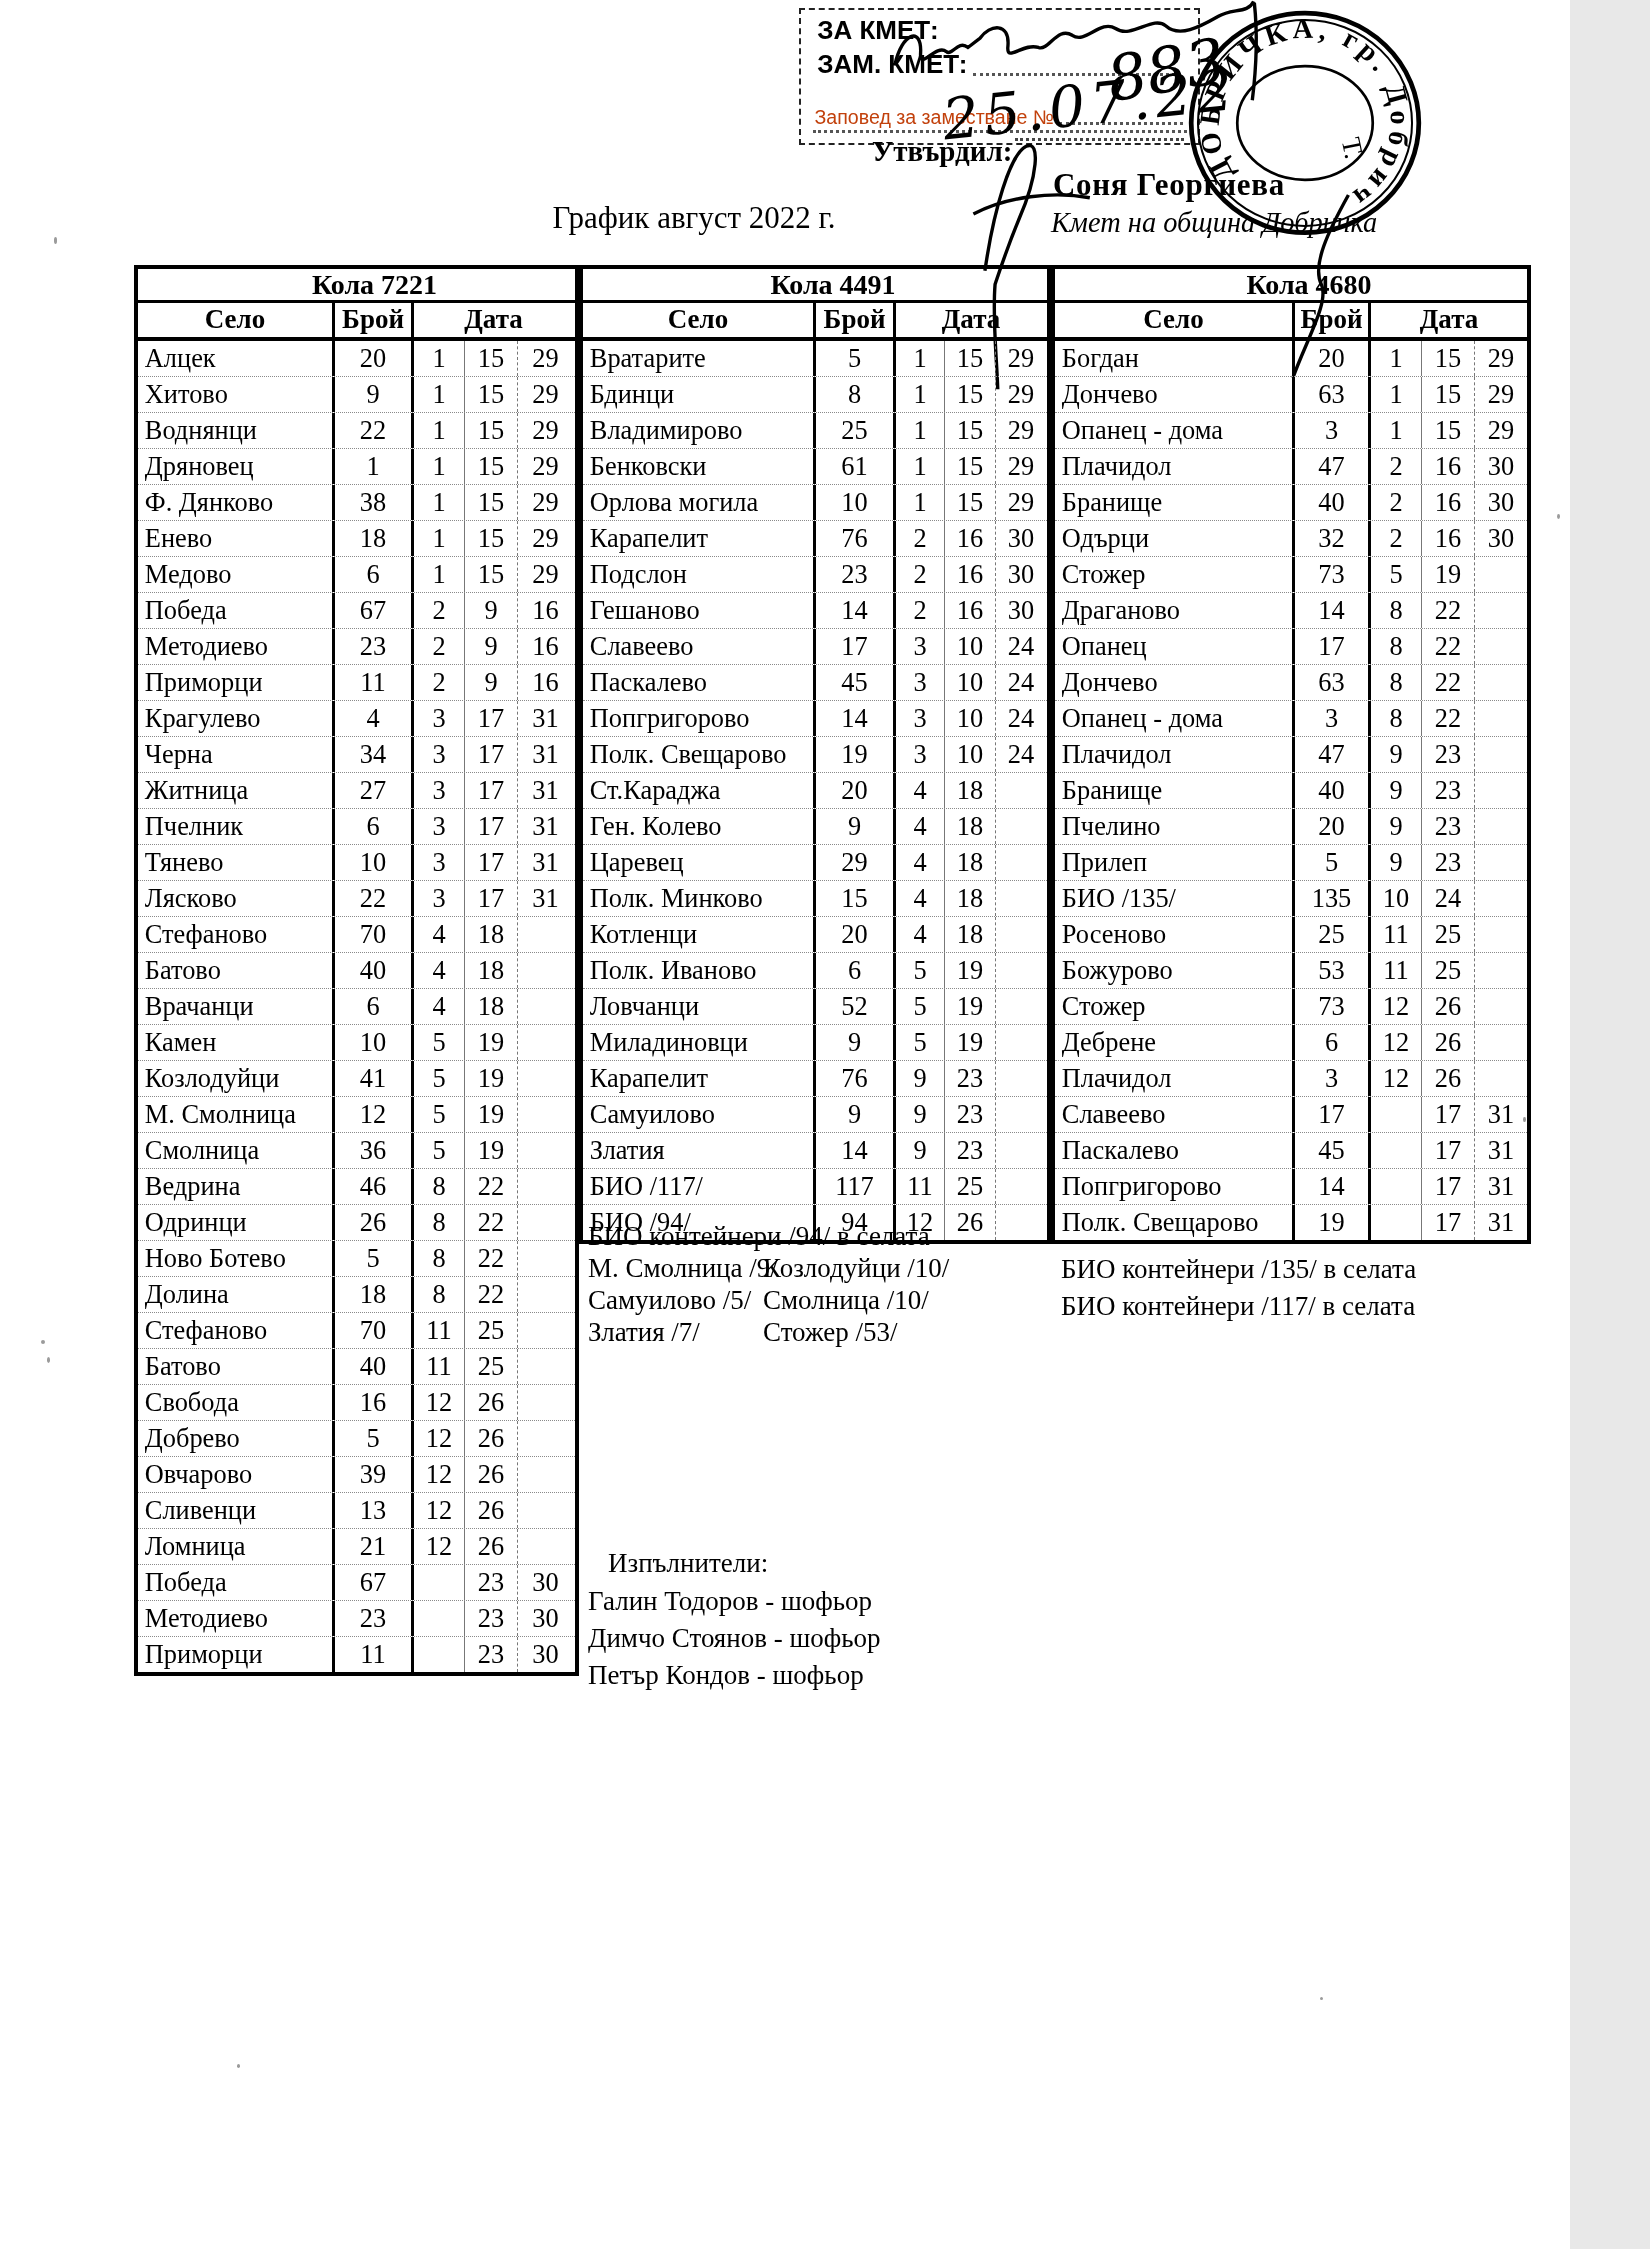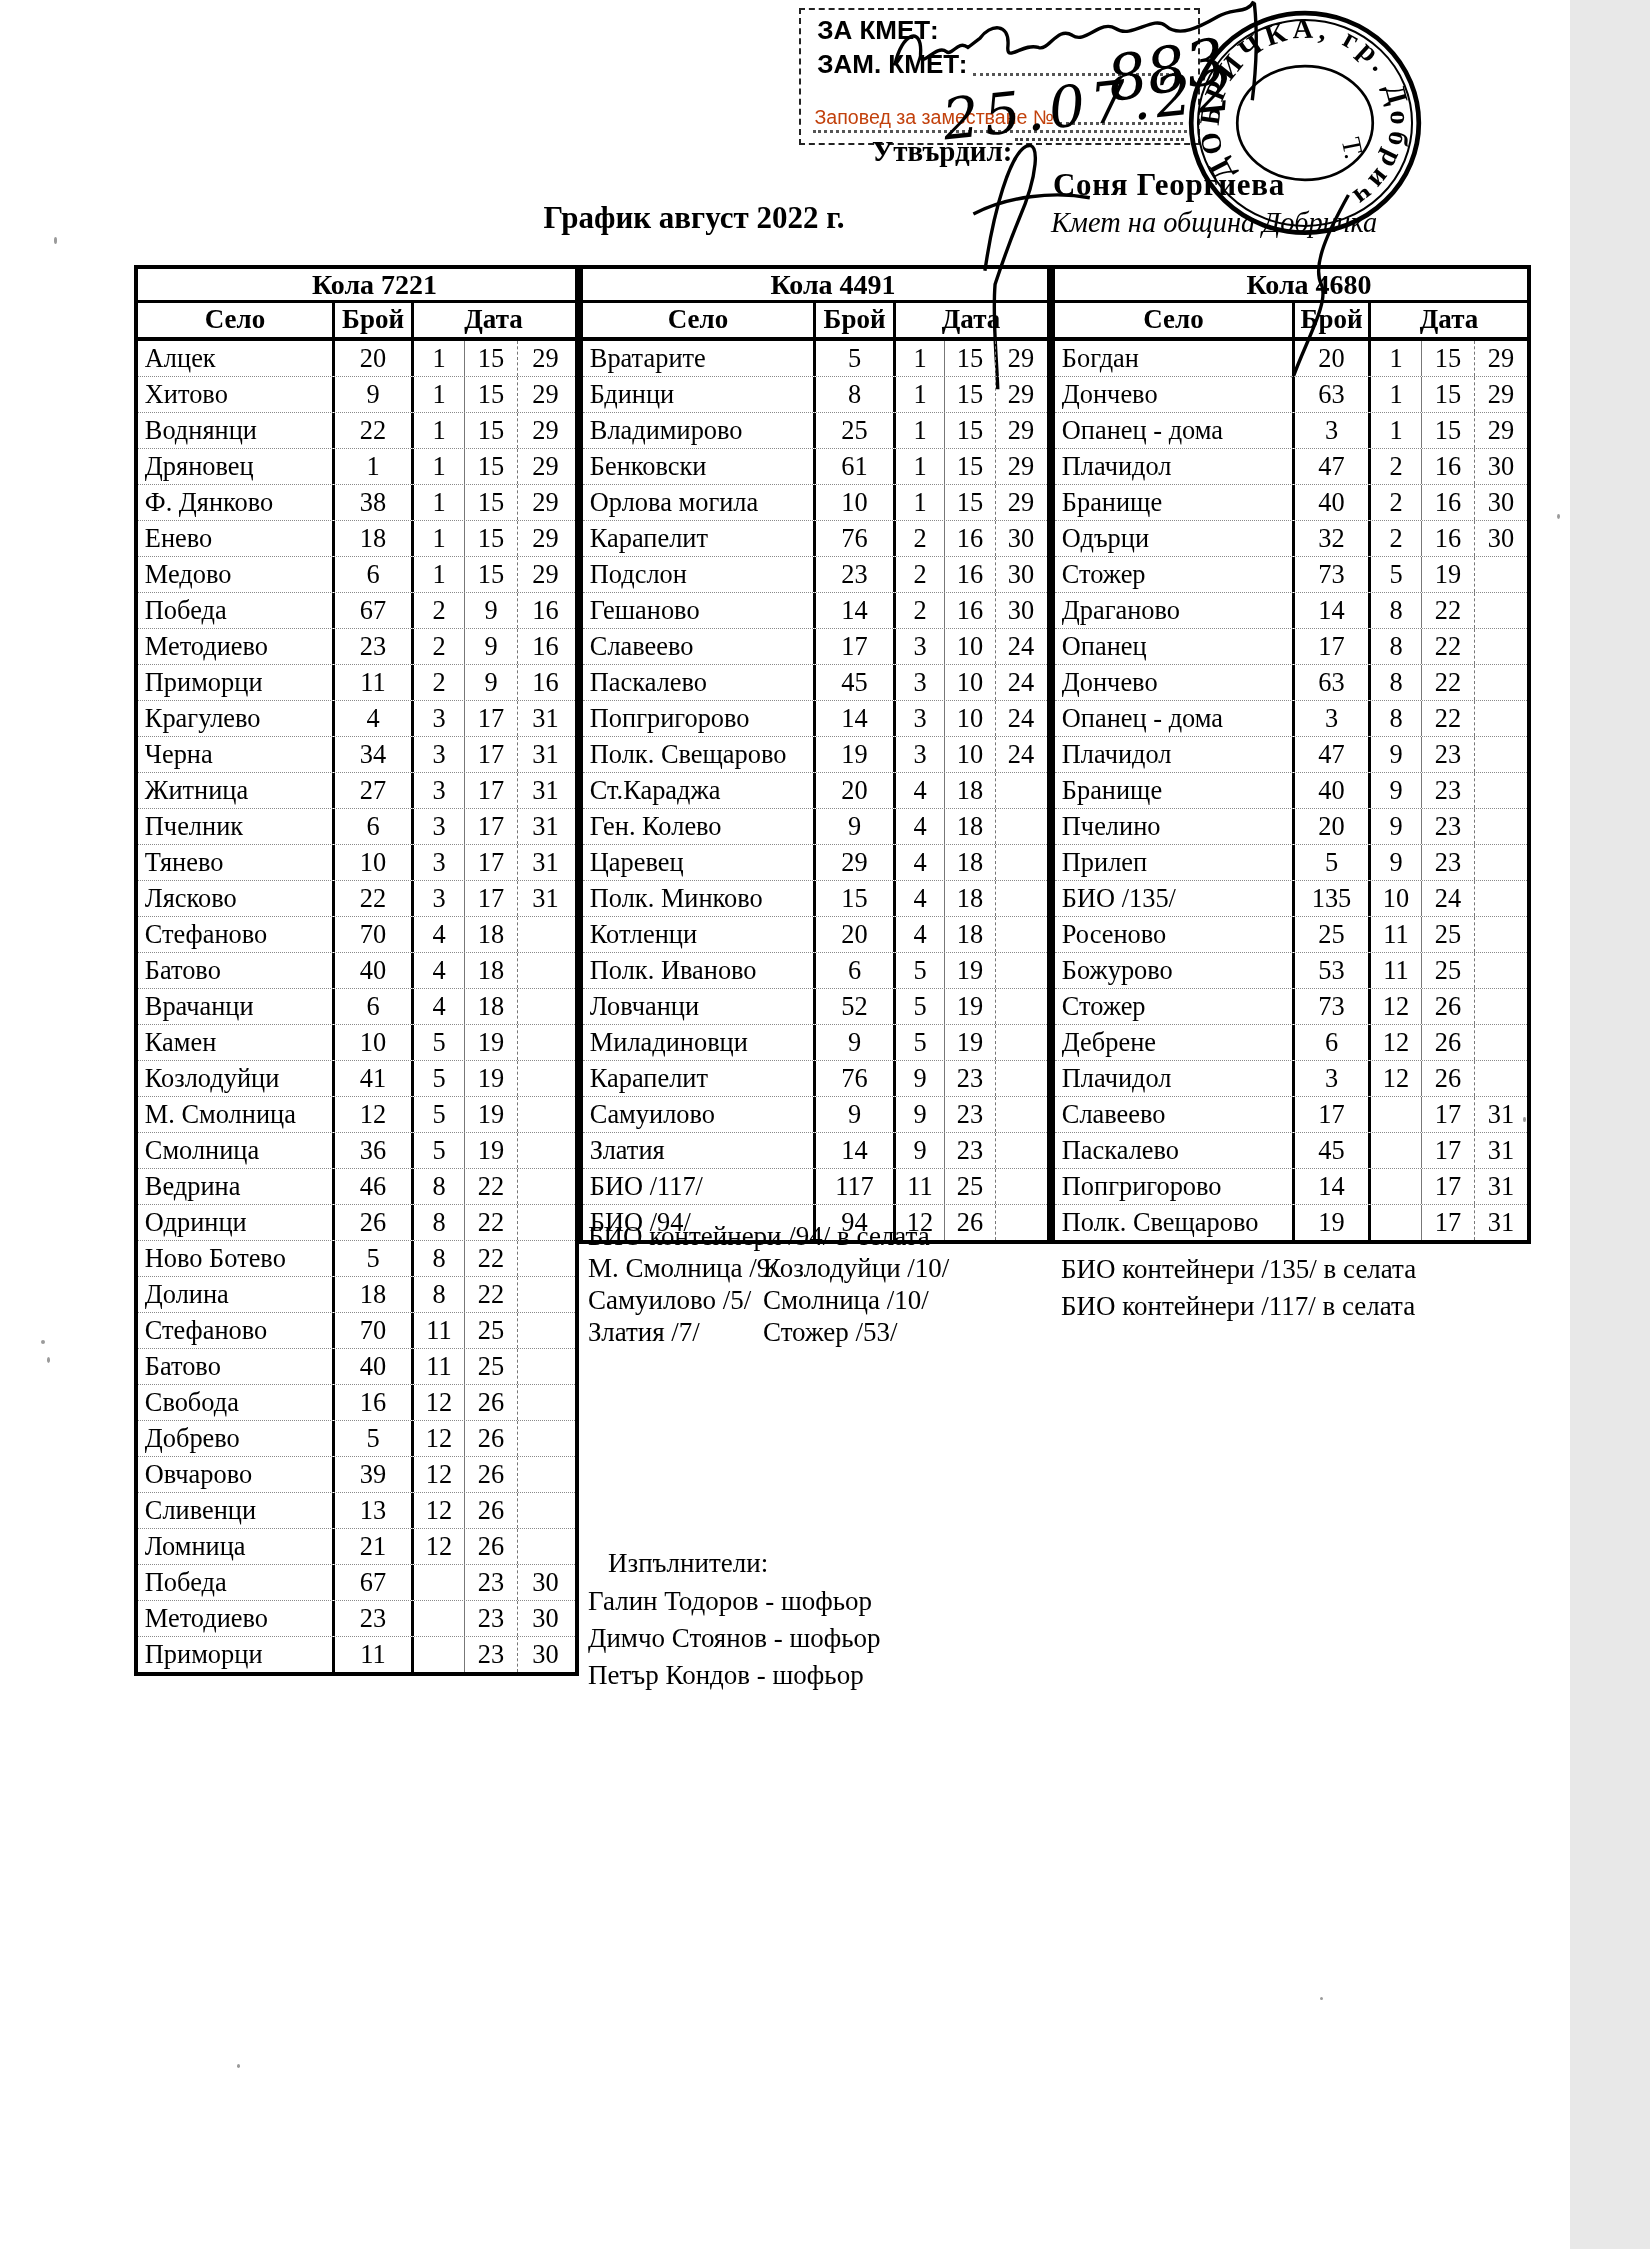--- a/index.html
+++ b/index.html
@@ -16,21 +16,21 @@
   .sb-line2{position:absolute; left:16.2px; top:39px; width:366px; display:flex; align-items:flex-end;
             font-family:"Liberation Sans",sans-serif; font-weight:bold; font-size:26px;}
   .sb-line3{position:absolute; left:13.5px; top:96px; width:371px; display:flex; align-items:flex-end;
             font-family:"Liberation Sans",sans-serif; font-size:19.6px; color:#c2410c;}
   .leader{flex:1; border-bottom:3.4px dotted #555; margin:0 2.7px 4.1px 5.4px; height:0.7px;}
   .sb-dotline{position:absolute; left:12.2px; top:120px; width:374px; border-bottom:3.4px dotted #555;}
   .approved-label{position:absolute; left:872px; top:135px; font-weight:bold; font-size:29px;}
   .approved-dots{position:absolute; left:1015px; top:138px; width:169px; border-bottom:3.4px dotted #444;}
   .approver-name{position:absolute; left:1053px; top:167px; font-weight:bold; font-size:31px; letter-spacing:0.7px;}
   .approver-title{position:absolute; left:1051px; top:207px; font-style:italic; font-size:28.4px;}
-  .doc-title{position:absolute; left:525px; top:200px; width:338px; text-align:center; font-weight:bold; font-size:31px;}
+  .doc-title{position:absolute; left:525px; top:200px; width:338px; text-align:center; font-weight:normal; font-size:31px;}
   .hand{position:absolute; left:0; top:0; width:1651px; height:474px; pointer-events:none;}
   .stamp-svg{position:absolute; left:1179px; top:1.4px; width:252px; height:252px; pointer-events:none;}
   
   .sched{position:absolute; top:265px; border:4.1px solid #000; box-sizing:border-box; background:transparent;}
   .t0{left:134px; width:445px;}
   .t1{left:579px; width:472px;}
   .t2{left:1051px; width:480px;}
   .vehicle{height:31px; line-height:31px; text-align:center; font-weight:bold; font-size:28px; border-bottom:3.4px solid #000;padding-left:36px;}
   .heads{display:grid; height:34px; line-height:32.5px; text-align:center; font-weight:bold; font-size:27px; border-bottom:4.1px solid #000;}
   .t0 .heads, .t0 .trow{grid-template-columns:194px 79px 53px 53px 56px;}

